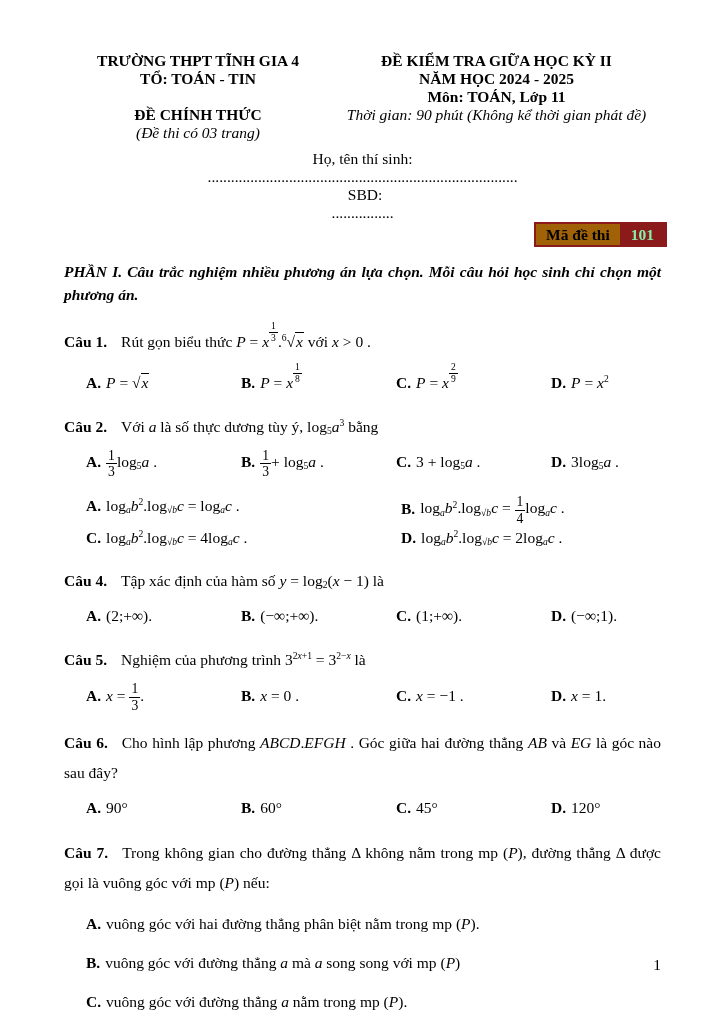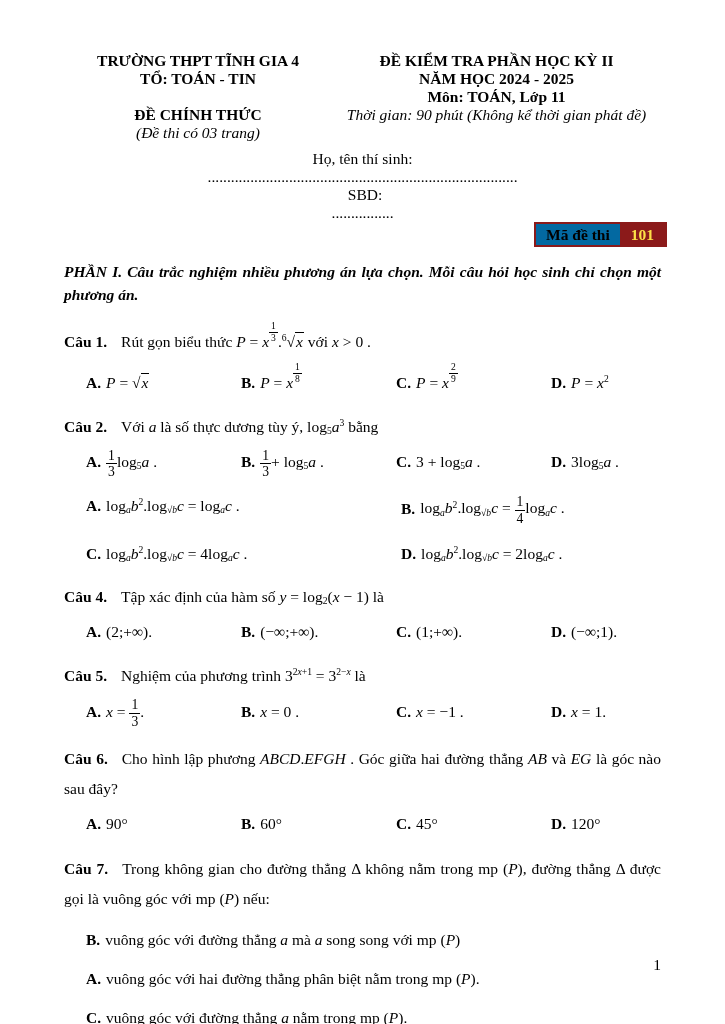--- a/index.html
+++ b/index.html
@@ -14,33 +14,33 @@
   .i{font-style:italic;}
   
   .hwrap{display:flex;}
   .hleft{width:268px;text-align:center;line-height:18px;}
   .hright{flex:1;text-align:center;line-height:18px;}
   .spacer{height:18px;}
   
   .namerow{display:flex;align-items:center;margin-top:8px;white-space:nowrap;flex-direction:column;}
   .sbd{margin-left:5px;}
   .codebox{display:inline-flex;border:2px solid #8B1A1A;margin-left:auto;margin-right:-6px;font-weight:bold;line-height:1.25;}
-  .codebox .lbl{padding:1px 10px;background:#0369a1;color:#000;}
-  .codebox .val{padding:1px 11px;background:#8B1A1A;color:#fde047;}
+  .codebox .lbl{padding:1px 10px;background:#a16207;color:#000;}
+  .codebox .val{padding:1px 11px;background:#8B1A1A;color:#86efac;}
   
   .part{font-weight:bold;text-align:justify;margin:14px 0 0 0;line-height:1.45;font-style:italic;}
   
   .question{margin-top:15px;}
   .stem{margin:0;text-align:justify;line-height:1.95;}
   .qlabel{font-weight:bold;margin-right:14px;}
   .options{margin-top:5px;}
   .options-row4{display:flex;align-items:baseline;padding-left:22px;line-height:1.9;}
   .options-row4 .opt{width:155px;flex-shrink:0;}
   .options-row4 .opt:last-child{width:auto;}
-  .options-grid2{display:grid;grid-template-columns:315px 1fr;row-gap:16px;padding-left:22px;line-height:1.6;}
+  .options-grid2{display:grid;grid-template-columns:315px 1fr;padding-left:22px;line-height:1.6;}
   .options-list{padding-left:22px;}
   .options-list .opt{display:block;margin:14px 0;line-height:1.6;}
   .opt b{margin-right:5px;}
   
   sup{font-size:.62em;line-height:1;vertical-align:.6em;}
   sub{font-size:.62em;line-height:1;vertical-align:-.25em;}
   .frac{display:inline-block;text-align:center;line-height:1.12;font-size:.88em;vertical-align:middle;}
   sup .frac{font-size:1em;vertical-align:0;}
   .fn{display:block;border-bottom:1px solid #000;padding:0 2px;}
   .fd{display:block;padding:0 2px;}
@@ -55,21 +55,21 @@
 
   <div class="hwrap">
     <div class="hleft">
       <div class="b">TRƯỜNG THPT TĨNH GIA 4</div>
       <div class="b u">TỔ: TOÁN - TIN</div>
       <div class="spacer"></div>
       <div class="b">ĐỀ CHÍNH THỨC</div>
       <div class="i">(Đề thi có 03 trang)</div>
     </div>
     <div class="hright">
-      <div class="b">ĐỀ KIỂM TRA PHẦN HỌC KỲ II</div>
+      <div class="b">ĐỀ KIỂM TRA GIỮA HỌC KỲ II</div>
       <div class="b">NĂM HỌC 2024 - 2025</div>
       <div class="b">Môn: TOÁN, Lớp 11</div>
       <div class="i">Thời gian: 90 phút (Không kể thời gian phát đề)</div>
     </div>
   </div>
 
   <div class="namerow">
     <span>Họ, tên thí sinh:</span>
       <span>................................................................................</span>
       <span class="sbd">SBD:</span>
@@ -132,22 +132,22 @@
         <div class="options options-row4">
           <span class="opt"><b>A.</b>90°</span>
           <span class="opt"><b>B.</b>60°</span>
           <span class="opt"><b>C.</b>45°</span>
           <span class="opt"><b>D.</b>120°</span>
         </div>
       </div>
       <div class="question">
         <p class="stem"><span class="qlabel">Câu 7.</span>Trong không gian cho đường thẳng Δ không nằm trong mp (<i>P</i>), đường thẳng Δ được gọi là vuông góc với mp (<i>P</i>) nếu:</p>
         <div class="options options-list">
+          <span class="opt"><b>A.</b>vuông góc với hai đường thẳng phân biệt nằm trong mp (<i>P</i>).</span>
           <span class="opt"><b>B.</b>vuông góc với đường thẳng <i>a</i> mà <i>a</i> song song với mp (<i>P</i>)</span>
-          <span class="opt"><b>A.</b>vuông góc với hai đường thẳng phân biệt nằm trong mp (<i>P</i>).</span>
           <span class="opt"><b>C.</b>vuông góc với đường thẳng <i>a</i> nằm trong mp (<i>P</i>).</span>
           <span class="opt"><b>D.</b>vuông góc với mọi đường thẳng nằm trong mp (<i>P</i>).</span>
         </div>
       </div>
     </main>
 
 </div>
 
 <div class="pagenum">1</div>
 

